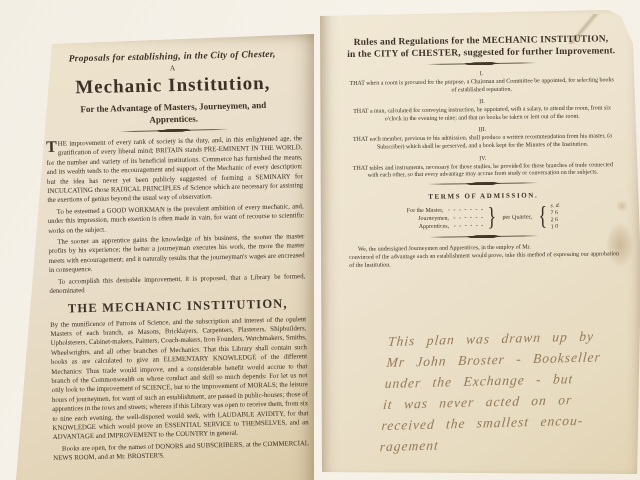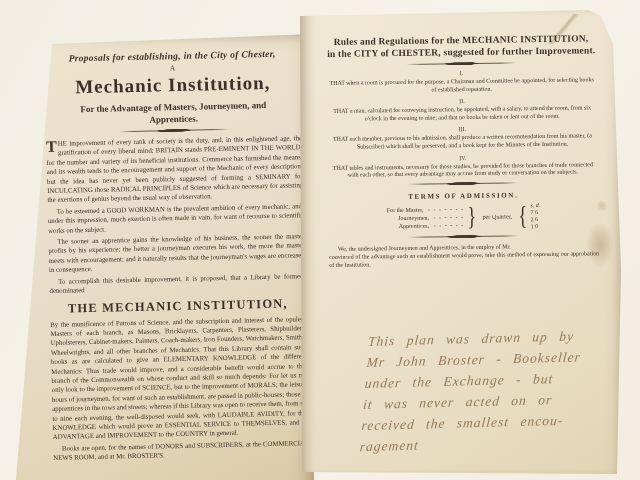--- a/index.html
+++ b/index.html
@@ -33,21 +33,21 @@
     background-size:100% 3px,100% 1px;
     background-position:center center,center 1px;
     background-repeat:no-repeat;
   }
   .lp-body{font-size:6.8px;line-height:9.4px;text-align:justify;margin:2px 0;}
   .lp-body.indent{text-indent:9px;}
   .dropcap{float:left;font-size:16px;line-height:15px;font-weight:bold;margin:0 1px 0 0;}
   .lp-section-title{font-size:12.5px;font-weight:bold;text-align:center;letter-spacing:1.2px;margin:6px 0 3px;}
   
   .page-right{
-    position:absolute;left:300px;top:10px;width:321px;height:464px;
+    position:absolute;left:320px;top:10px;width:321px;height:464px;
     background:linear-gradient(145deg,#f1e8d5 0%,#ece2cd 45%,#e7dbc0 80%,#e2d4b4 100%);
     clip-path:polygon(0px 6px,288px 0px,301px 6px,313px 34px,321px 260px,317px 464px,2px 462px);
     box-shadow:-7px 2px 9px -2px rgba(95,75,45,.5), inset 12px 0 14px -9px rgba(120,95,60,.55), inset -10px 0 12px -8px rgba(120,95,60,.4);
   }
   .crease{position:absolute;top:4px;right:22px;width:70px;height:30px;
     background:linear-gradient(130deg, transparent 45%, rgba(120,95,60,.32) 49%, transparent 54%);}
   .stain{position:absolute;border-radius:50%;}
   .stain.big{left:286px;top:212px;width:28px;height:46px;
     background:radial-gradient(closest-side, rgba(140,100,55,.30), rgba(140,100,55,.14) 60%, rgba(140,100,55,0));}
   .stain.small{left:296px;top:190px;width:12px;height:12px;

